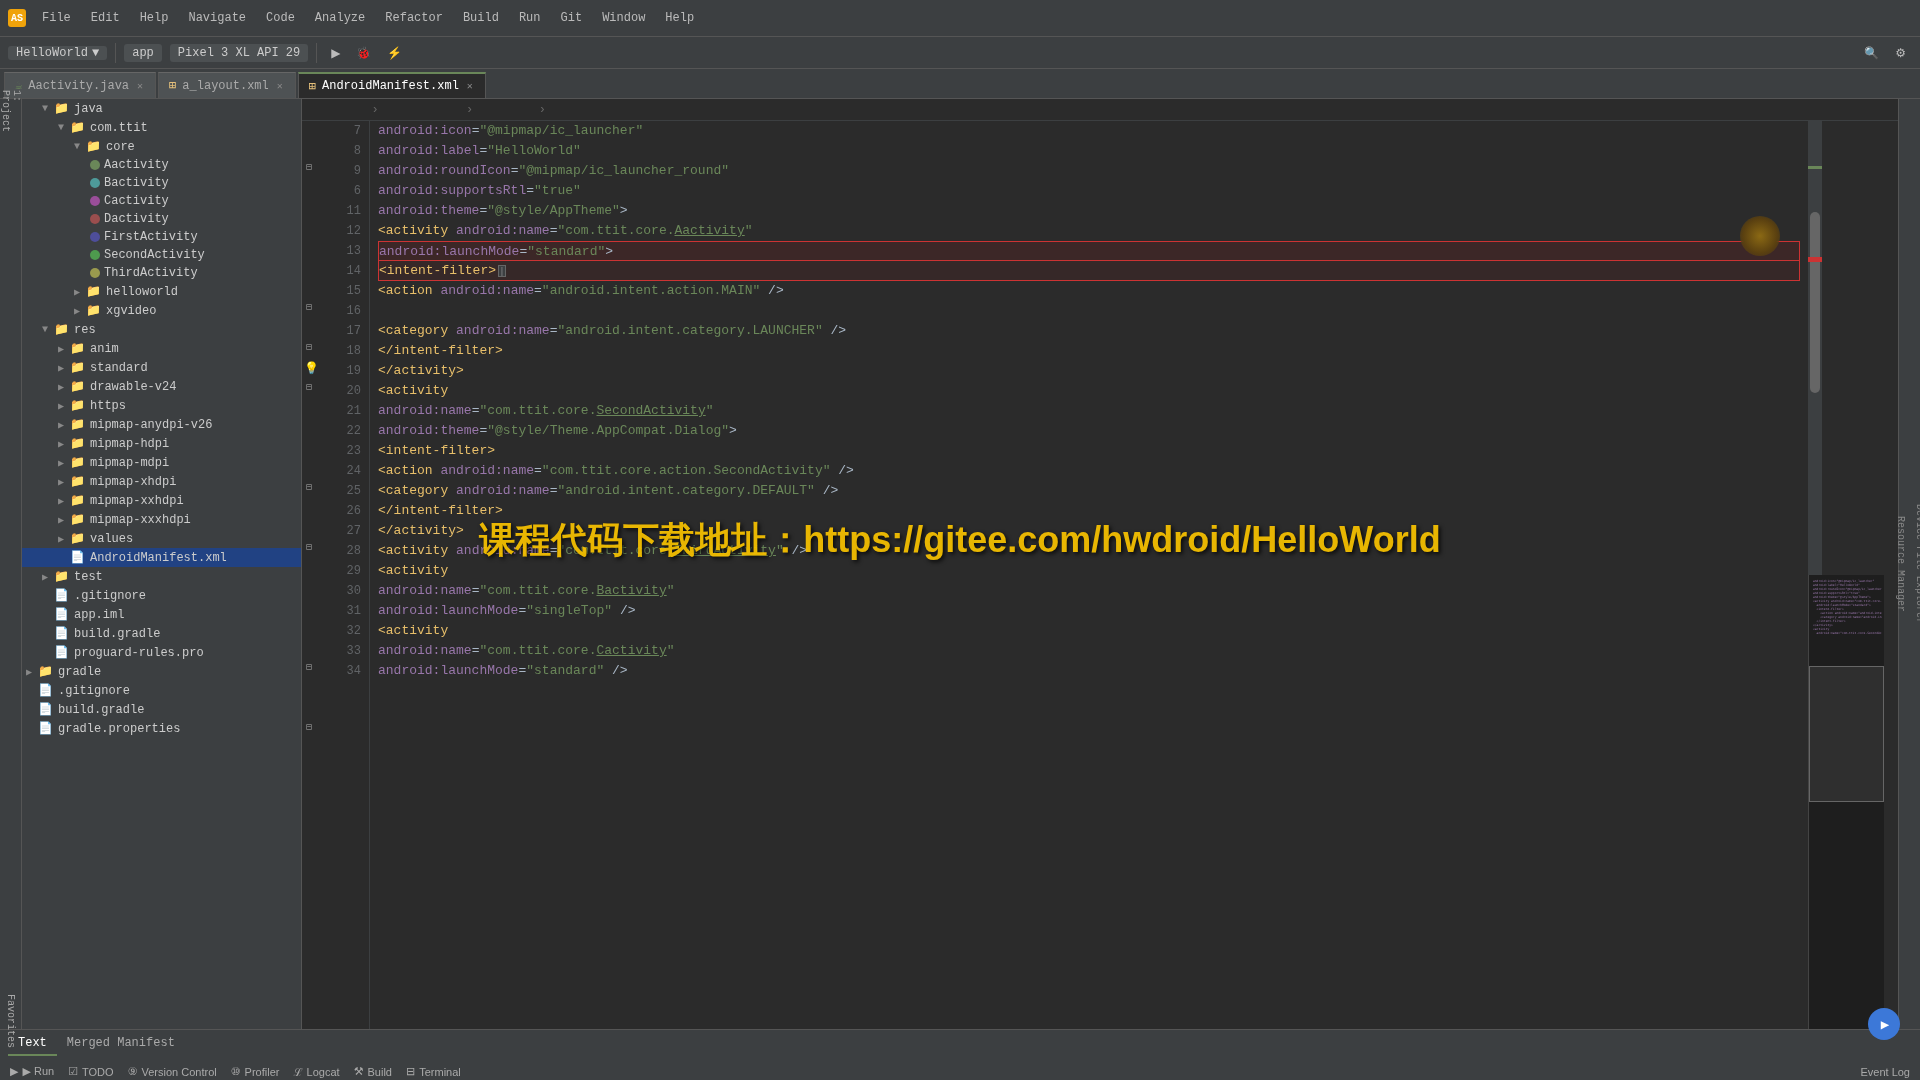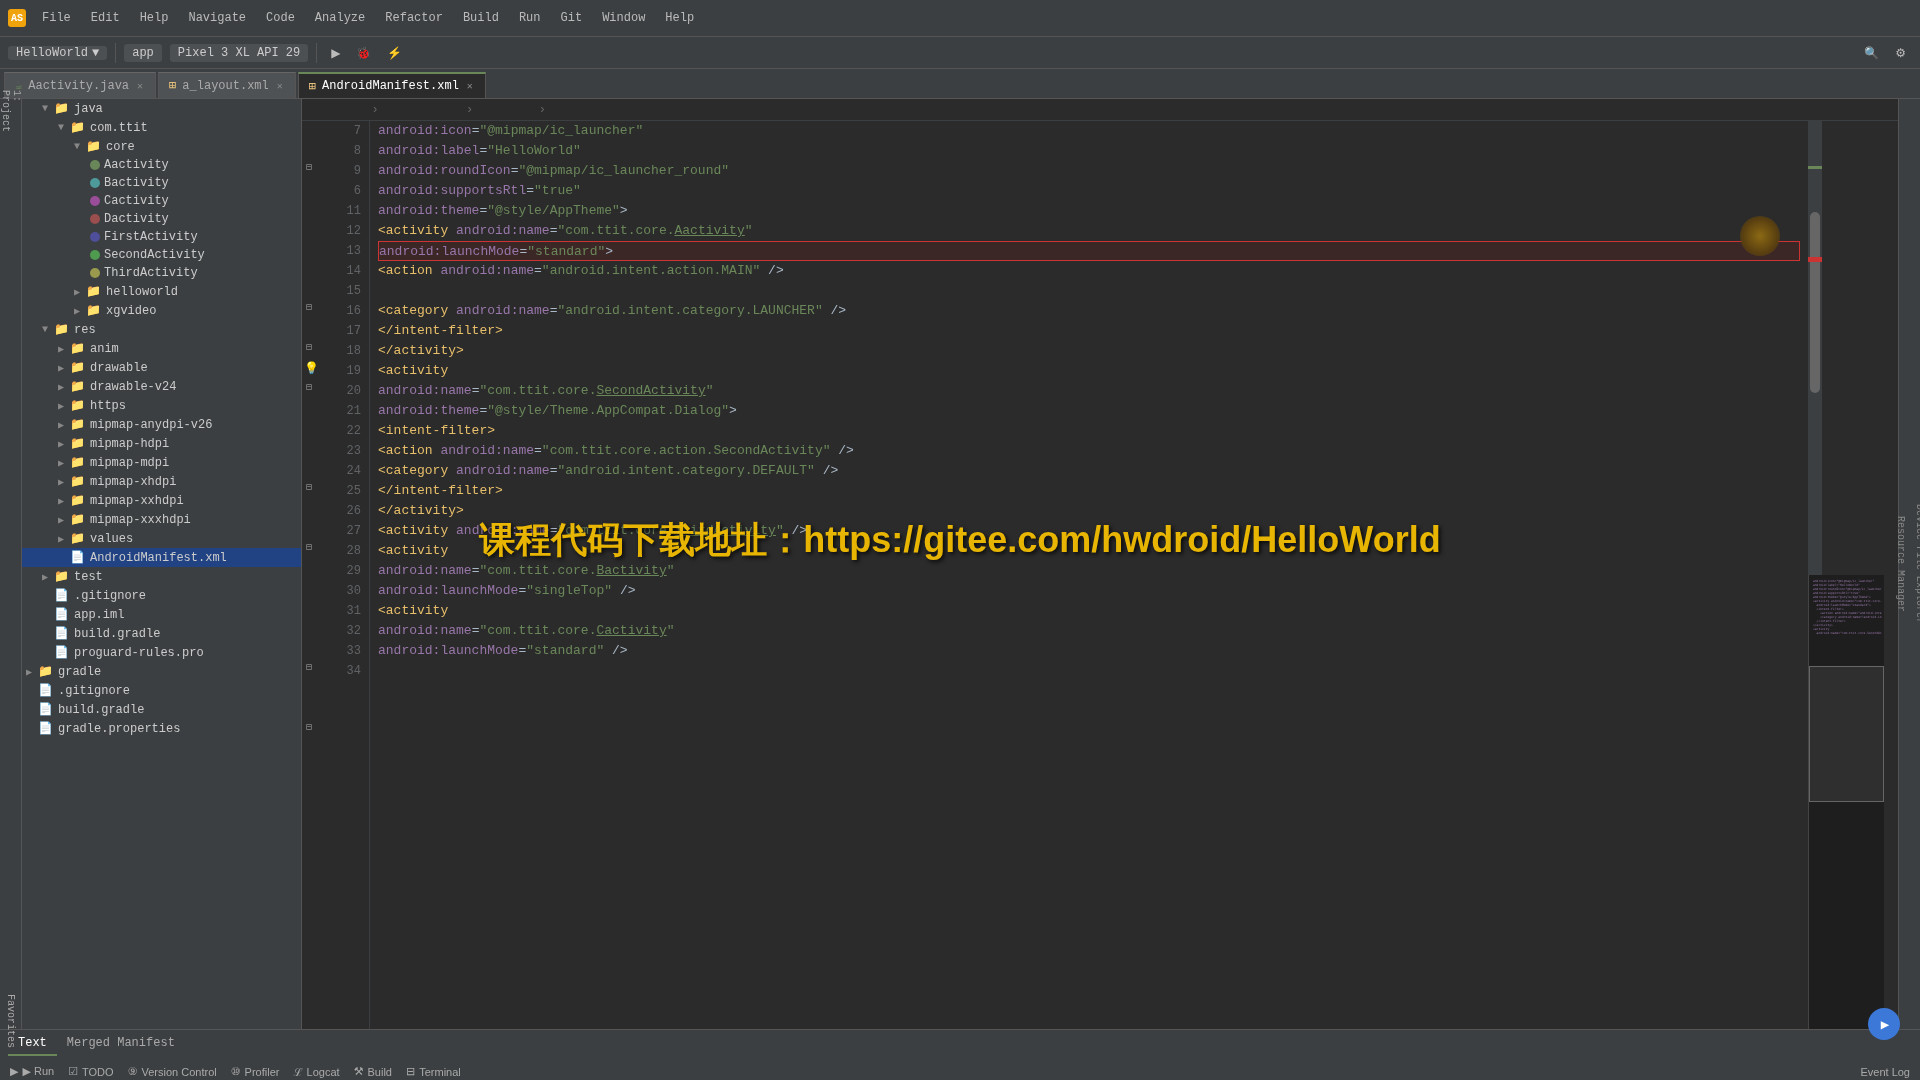--- a/index.html
+++ b/index.html
@@ -542,21 +542,21 @@
         <span class="tree-indent"></span>
       <span class="tree-arrow">▶</span>
       <span class="tree-icon folder-icon">📁</span>
       <span>anim</span>
     </div>
     <div class="tree-item">
       <span class="tree-indent"></span>
         <span class="tree-indent"></span>
       <span class="tree-arrow">▶</span>
       <span class="tree-icon folder-icon">📁</span>
-      <span>drawable</span>
+      <span>standard</span>
     </div>
     <div class="tree-item">
       <span class="tree-indent"></span>
         <span class="tree-indent"></span>
       <span class="tree-arrow">▶</span>
       <span class="tree-icon folder-icon">📁</span>
       <span>drawable-v24</span>
     </div>
     <div class="tree-item">
       <span class="tree-indent"></span>
@@ -757,20 +757,23 @@
             <div class="code-line" style="position:relative;">
               <span style="color:#a9b7c6;">    </span><span class="xml-tag">&lt;activity</span><span style="color:#a9b7c6;"> </span><span class="xml-attr">android:name</span><span style="color:#a9b7c6;">=</span><span class="xml-value">"com.ttit.core.<u>Aactivity</u>"</span>
               
               <div style="position:absolute;right:20px;top:-5px;width:40px;height:40px;background:radial-gradient(circle,#8B6914 0%,#5a4010 60%,transparent 100%);border-radius:50%;pointer-events:none;z-index:5;"></div>
             </div>
 
             <div class="code-line" style="background:rgba(100,30,30,0.3);border:1px solid #cc3333;position:relative;">
               <span style="color:#a9b7c6;">        </span><span class="xml-attr">android:launchMode</span><span style="color:#a9b7c6;">=</span><span class="xml-value">"standard"</span><span style="color:#a9b7c6;">&gt;</span>
             </div>
 
+            <div class="code-line" style="background:rgba(100,30,30,0.2);border-left:1px solid #cc3333;border-right:1px solid #cc3333;border-bottom:1px solid #cc3333;position:relative;">
+              <span style="color:#a9b7c6;">        </span><span class="xml-tag">&lt;intent-filter&gt;</span><span style="display:inline-block;width:8px;height:12px;background:#3c3f41;border:1px solid #666;margin-left:2px;font-size:9px;line-height:12px;text-align:center;color:#888;cursor:pointer;">|</span>
+            </div>
 
             <div class="code-line">
               <span style="color:#a9b7c6;">            </span><span class="xml-tag">&lt;action</span><span style="color:#a9b7c6;"> </span><span class="xml-attr">android:name</span><span style="color:#a9b7c6;">=</span><span class="xml-value">"android.intent.action.MAIN"</span><span style="color:#a9b7c6;"> /&gt;</span>
             </div>
 
             <div class="code-line">&nbsp;</div>
 
             <div class="code-line">
               <span style="color:#a9b7c6;">            </span><span class="xml-tag">&lt;category</span><span style="color:#a9b7c6;"> </span><span class="xml-attr">android:name</span><span style="color:#a9b7c6;">=</span><span class="xml-value">"android.intent.category.LAUNCHER"</span><span style="color:#a9b7c6;"> /&gt;</span>
             </div>

